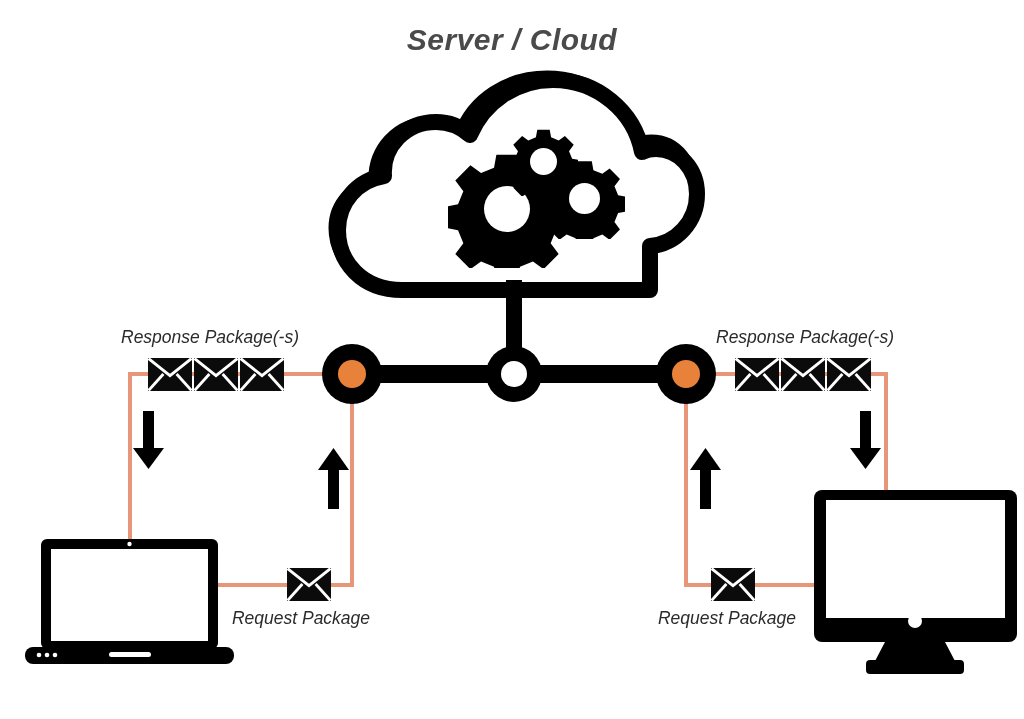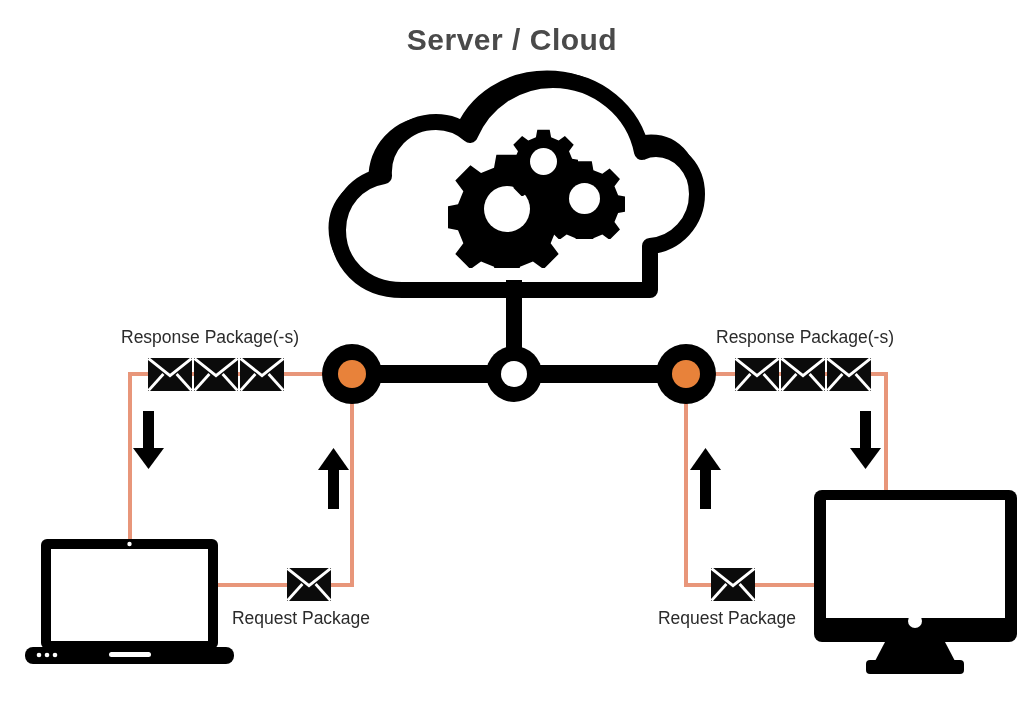--- a/index.html
+++ b/index.html
@@ -6,21 +6,21 @@
   body{
     width:1024px;height:719px;
     background:#ffffff;
     font-family:"Liberation Sans", sans-serif;
     overflow:hidden;
     position:relative;
   }
   #diagram-root{
     position:absolute;
     left:0;top:0;
-    width:1024px;height:719px;
+    width:1024px;height:719px;font-style:italic;
   }
   svg#scene{
     position:absolute;
     left:0;top:0;
     width:1024px;
     height:719px;
     display:block;
   }
   .title-text{
     font-family:"Liberation Sans", sans-serif;

